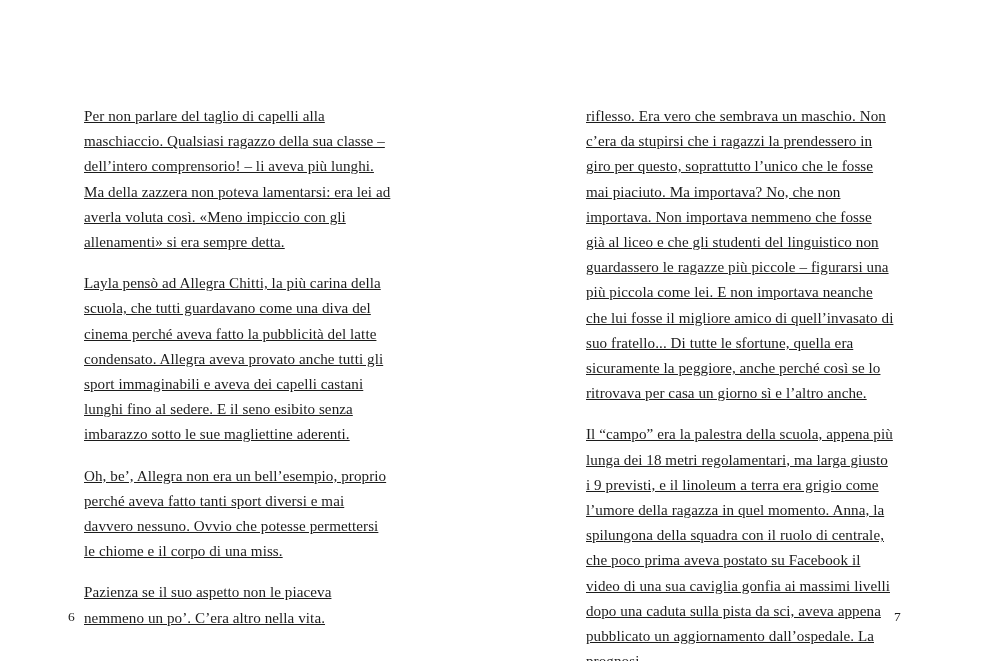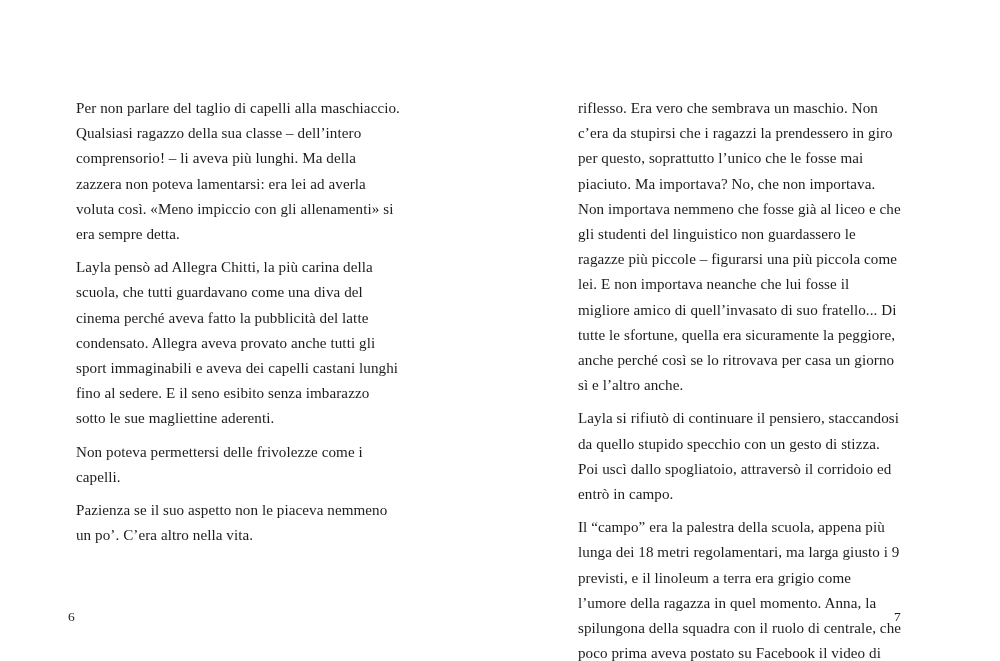--- a/index.html
+++ b/index.html
@@ -32,21 +32,22 @@
     left: 570px;
   }
   .body-text {
     font-size: 15.1px;
     line-height: 25.2px;
     text-align: left;
     letter-spacing: 0.005em;
     color: #1c1c1c;
   }
   .body-text p {
-    margin: 8px;
+    margin: 16px;
+    text-decoration: underline;
   }
   .folio {
     position: absolute;
     bottom: 36px;
     font-size: 13.5px;
     color: #1c1c1c;
     font-family: "Liberation Serif", serif;
   }
   .folio-left {
     left: 68px;
@@ -57,30 +58,29 @@
 </style>
 </head>
 <body>
 
 <div class="spread">
 
   <div class="page page-left">
     <div class="body-text">
       <p>Per non parlare del taglio di capelli alla maschiaccio. Qualsiasi ragazzo della sua classe – dell’intero comprensorio! – li aveva più lunghi. Ma della zazzera non poteva lamentarsi: era lei ad averla voluta così. «Meno impiccio con gli allenamenti» si era sempre detta.</p>
       <p>Layla pensò ad Allegra Chitti, la più carina della scuola, che tutti guardavano come una diva del cinema perché aveva fatto la pubblicità del latte condensato. Allegra aveva provato anche tutti gli sport immaginabili e aveva dei capelli castani lunghi fino al sedere. E il seno esibito senza imbarazzo sotto le sue magliettine aderenti.</p>
-      <p>Non poteva permettersi delle frivolezze come i capelli.</p>
+      <p>Oh, be’, Allegra non era un bell’esempio, proprio perché aveva fatto tanti sport diversi e mai davvero nessuno. Ovvio che potesse permettersi le chiome e il corpo di una miss.</p>
       <p>Pazienza se il suo aspetto non le piaceva nemmeno un po’. C’era altro nella vita.</p>
 
     </div>
   </div>
 
   <div class="page page-right">
     <div class="body-text">
       <p>riflesso. Era vero che sembrava un maschio. Non c’era da stupirsi che i ragazzi la prendessero in giro per questo, soprattutto l’unico che le fosse mai piaciuto. Ma importava? No, che non importava. Non importava nemmeno che fosse già al liceo e che gli studenti del linguistico non guardassero le ragazze più piccole – figurarsi una più piccola come lei. E non importava neanche che lui fosse il migliore amico di quell’invasato di suo fratello... Di tutte le sfortune, quella era sicuramente la peggiore, anche perché così se lo ritrovava per casa un giorno sì e l’altro anche.</p>
-      <p>Layla si rifiutò di continuare il pensiero, staccandosi da quello stupido specchio con un gesto di stizza. Poi uscì dallo spogliatoio, attraversò il corridoio ed entrò in campo.</p>
       <p>Il “campo” era la palestra della scuola, appena più lunga dei 18 metri regolamentari, ma larga giusto i 9 previsti, e il linoleum a terra era grigio come l’umore della ragazza in quel momento. Anna, la spilungona della squadra con il ruolo di centrale, che poco prima aveva postato su Facebook il video di una sua caviglia gonfia ai massimi livelli dopo una caduta sulla pista da sci, aveva appena pubblicato un aggiornamento dall’ospedale. La prognosi</p>
     </div>
   </div>
 
   <div class="folio folio-left">6</div>
   <div class="folio folio-right">7</div>
 
 </div>
 
 </body></html>

